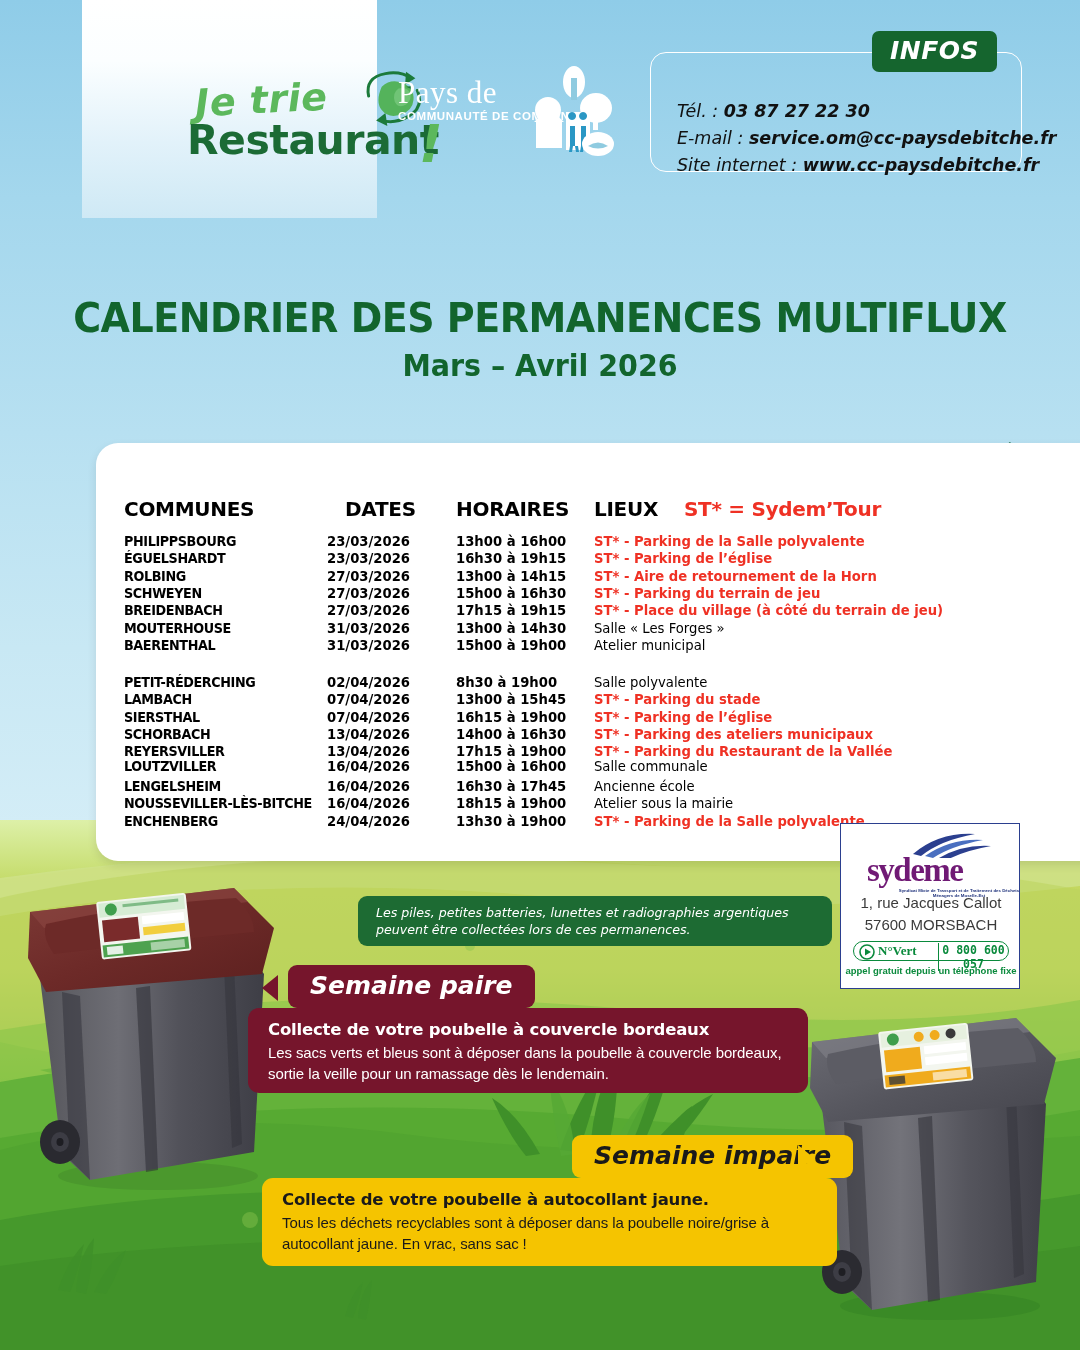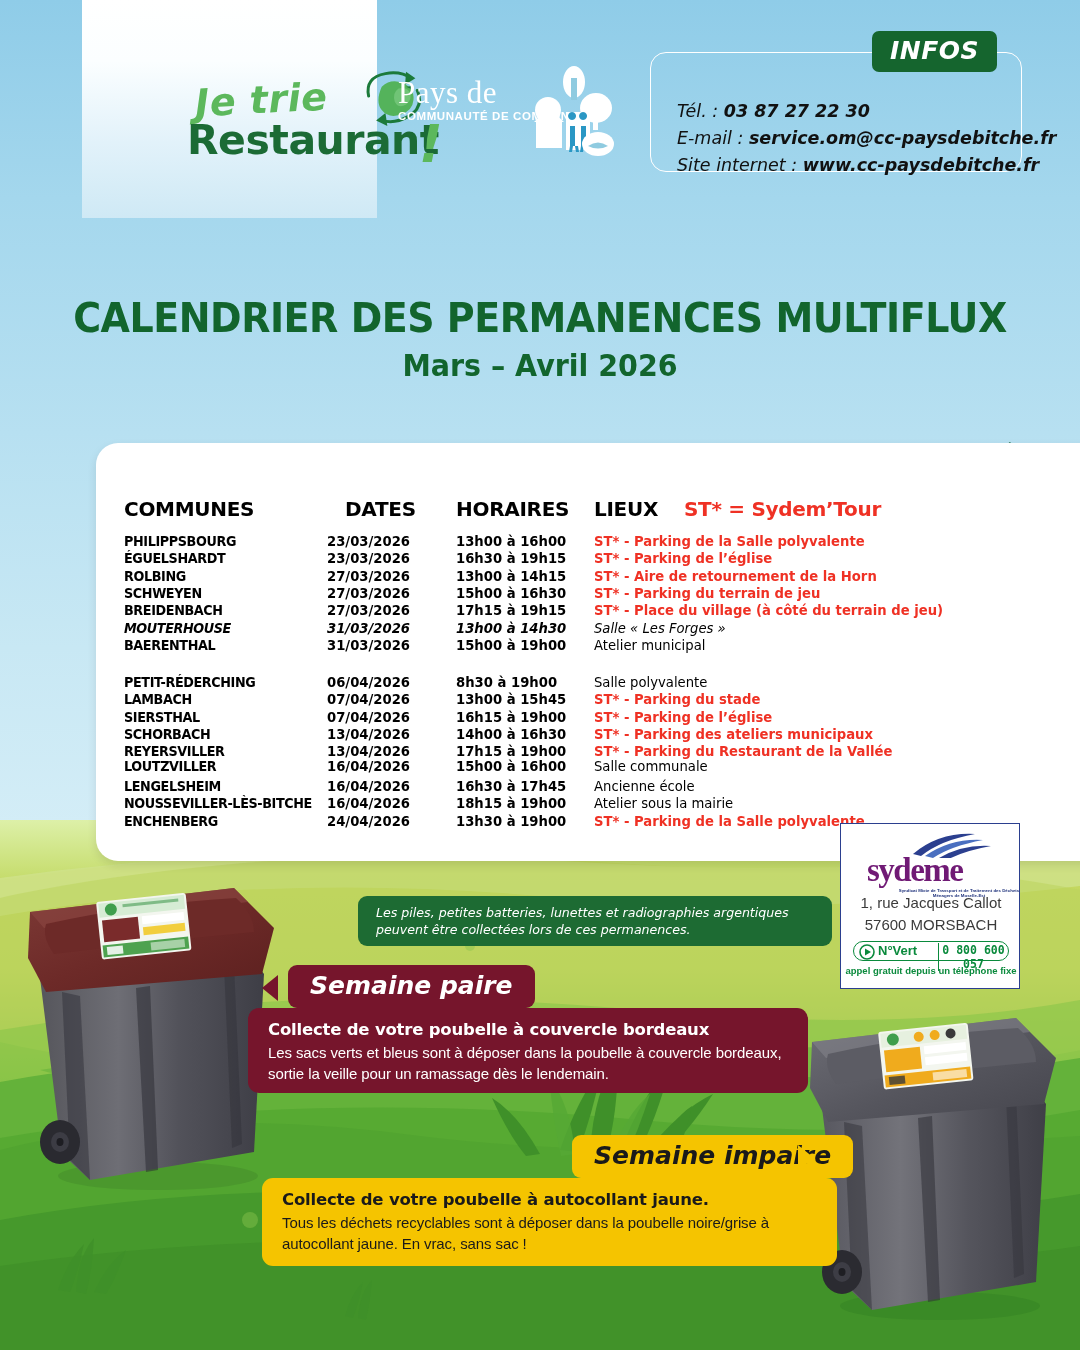--- a/index.html
+++ b/index.html
@@ -146,21 +146,21 @@
   .sy-addr {
     position:absolute; left:0; width:180px; text-align:center;
     font-family:"Liberation Sans", sans-serif; font-size:15px; color:#3b3b3b;
   }
   #sy-a1 { top:70px; } #sy-a2 { top:92px; }
   #sy-vert {
     position:absolute; left:12px; top:117px; width:156px; height:20px;
     border:1.6px solid #0a8a3c; border-radius:10px;
   }
   #sy-vert-label {
-    position:absolute; left:24px; top:1px; font-family:Liberation Sans, sans-serif;
+    position:absolute; left:24px; top:1px; font-family:Liberation Serif, serif;
     font-weight:bold; font-size:13px; color:#0a8a3c;
   }
   #sy-vert-num {
     position:absolute; left:84px; top:1px; width:68px; text-align:center;
     font-family:"DejaVu Sans Mono", monospace; font-weight:bold; font-size:11.5px; color:#0a8a3c;
     border-left:1.4px solid #0a8a3c; border-radius:0 9px 9px 0; padding-left:2px;
   }
   #sy-free {
     position:absolute; left:0; top:141px; width:180px; text-align:center;
     font-family:"Liberation Sans", sans-serif; font-weight:bold; font-size:9.5px; color:#0a8a3c;
@@ -359,35 +359,35 @@
           <div class="c-date">27/03/2026</div>
           <div class="c-hour">15h00 à 16h30</div>
           <div class="c-place st">ST* - Parking du terrain de jeu</div>
         </div>
         <div class="row" style="top: 160.2px;">
           <div class="c-commune">BREIDENBACH</div>
           <div class="c-date">27/03/2026</div>
           <div class="c-hour">17h15 à 19h15</div>
           <div class="c-place st">ST* - Place du village (à côté du terrain de jeu)</div>
         </div>
-        <div class="row" style="top: 177.5px; font-style: italic;">
+        <div class="row" style="top: 177.5px;">
           <div class="c-commune">MOUTERHOUSE</div>
           <div class="c-date">31/03/2026</div>
           <div class="c-hour">13h00 à 14h30</div>
           <div class="c-place">Salle « Les Forges »</div>
         </div>
         <div class="row" style="top: 194.8px;">
           <div class="c-commune">BAERENTHAL</div>
           <div class="c-date">31/03/2026</div>
           <div class="c-hour">15h00 à 19h00</div>
           <div class="c-place">Atelier municipal</div>
         </div>
         <div class="row" style="top: 232.1px;">
           <div class="c-commune">PETIT-RÉDERCHING</div>
-          <div class="c-date">06/04/2026</div>
+          <div class="c-date">02/04/2026</div>
           <div class="c-hour">8h30 à 19h00</div>
           <div class="c-place">Salle polyvalente</div>
         </div>
         <div class="row" style="top: 249.4px;">
           <div class="c-commune">LAMBACH</div>
           <div class="c-date">07/04/2026</div>
           <div class="c-hour">13h00 à 15h45</div>
           <div class="c-place st">ST* - Parking du stade</div>
         </div>
         <div class="row" style="top: 266.7px;">

